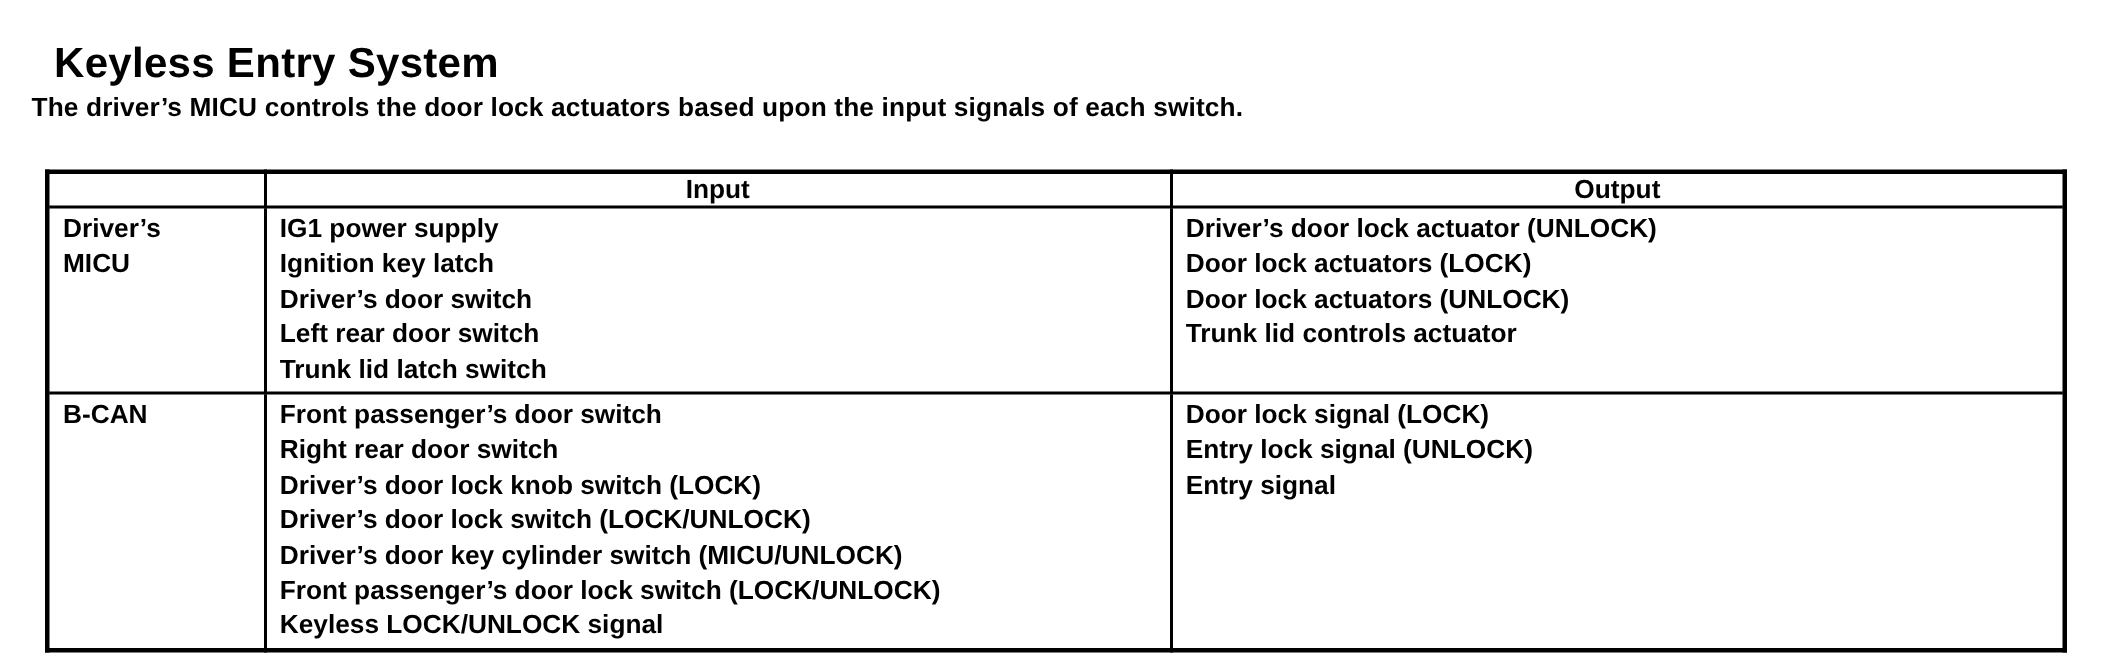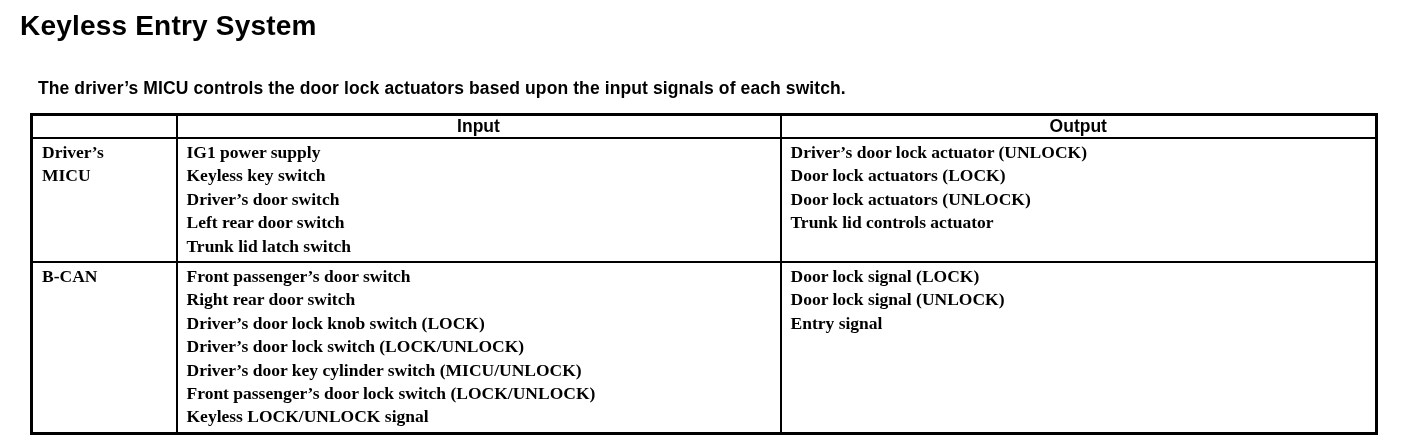--- a/index.html
+++ b/index.html
@@ -14,30 +14,30 @@
     width: 1408px;
     height: 438px;
     background: #ffffff;
     overflow: hidden;
     -webkit-font-smoothing: none;
   }
   .page-title {
     position: absolute;
     left: 20px;
     top: 10px;
-    margin: 0;
+    margin: 16px;
     font-size: 28px;
     font-weight: 700;
     letter-spacing: 0.2px;
   }
   .intro {
     position: absolute;
     left: 21px;
     top: 61px;
-    margin: 17px;
+    margin: 0;
     font-size: 17.5px;
     font-weight: 700;
     letter-spacing: 0.1px;
   }
   table.io-table {
     position: absolute;
     left: 30px;
     top: 113px;
     width: 1345px;
     border-collapse: collapse;
@@ -57,21 +57,21 @@
     vertical-align: middle;
     font-size: 17.5px;
     line-height: 21px;
   }
   .io-table td {
     border: 2px solid #000000;
     vertical-align: top;
     padding: 2px 8px 3px 9px;
     line-height: 23.4px;
   }
-  .cell-line { white-space: nowrap; font-family: Liberation Serif, serif; }
+  .cell-line { white-space: nowrap; }
 </style>
 </head>
 <body>
 
 <div class="page">
 
   <h1 class="page-title">Keyless Entry System</h1>
 
   <p class="intro">The driver’s MICU controls the door lock actuators based upon the input signals of each switch.</p>
 
@@ -89,21 +89,21 @@
       </tr>
     </thead>
     <tbody>
       <tr>
         <td>
           <div class="cell-line">Driver’s</div>
           <div class="cell-line">MICU</div>
         </td>
         <td>
           <div class="cell-line">IG1 power supply</div>
-          <div class="cell-line">Keyless key switch</div>
+          <div class="cell-line">Ignition key latch</div>
           <div class="cell-line">Driver’s door switch</div>
           <div class="cell-line">Left rear door switch</div>
           <div class="cell-line">Trunk lid latch switch</div>
         </td>
         <td>
           <div class="cell-line">Driver’s door lock actuator (UNLOCK)</div>
           <div class="cell-line">Door lock actuators (LOCK)</div>
           <div class="cell-line">Door lock actuators (UNLOCK)</div>
           <div class="cell-line">Trunk lid controls actuator</div>
         </td>
@@ -116,20 +116,20 @@
           <div class="cell-line">Front passenger’s door switch</div>
           <div class="cell-line">Right rear door switch</div>
           <div class="cell-line">Driver’s door lock knob switch (LOCK)</div>
           <div class="cell-line">Driver’s door lock switch (LOCK/UNLOCK)</div>
           <div class="cell-line">Driver’s door key cylinder switch (MICU/UNLOCK)</div>
           <div class="cell-line">Front passenger’s door lock switch (LOCK/UNLOCK)</div>
           <div class="cell-line">Keyless LOCK/UNLOCK signal</div>
         </td>
         <td>
           <div class="cell-line">Door lock signal (LOCK)</div>
-          <div class="cell-line">Door lock signal (UNLOCK)</div>
+          <div class="cell-line">Entry lock signal (UNLOCK)</div>
           <div class="cell-line">Entry signal</div>
         </td>
       </tr>
     </tbody>
   </table>
 
 </div>
 
 </body></html>

